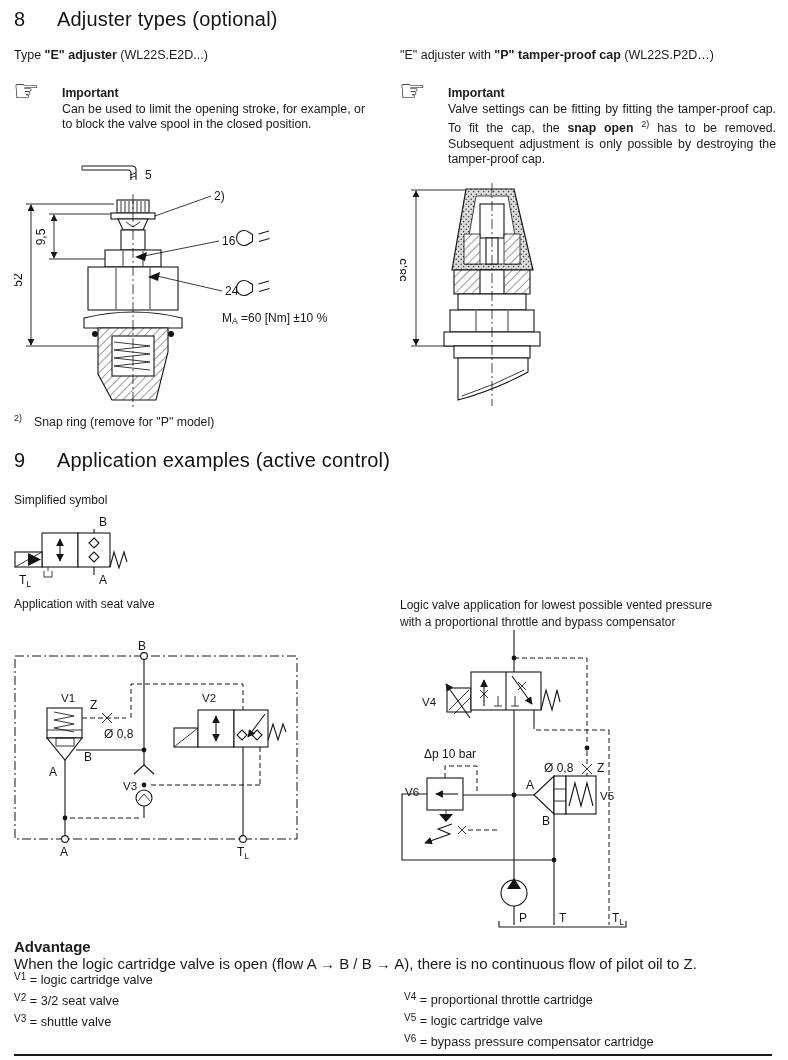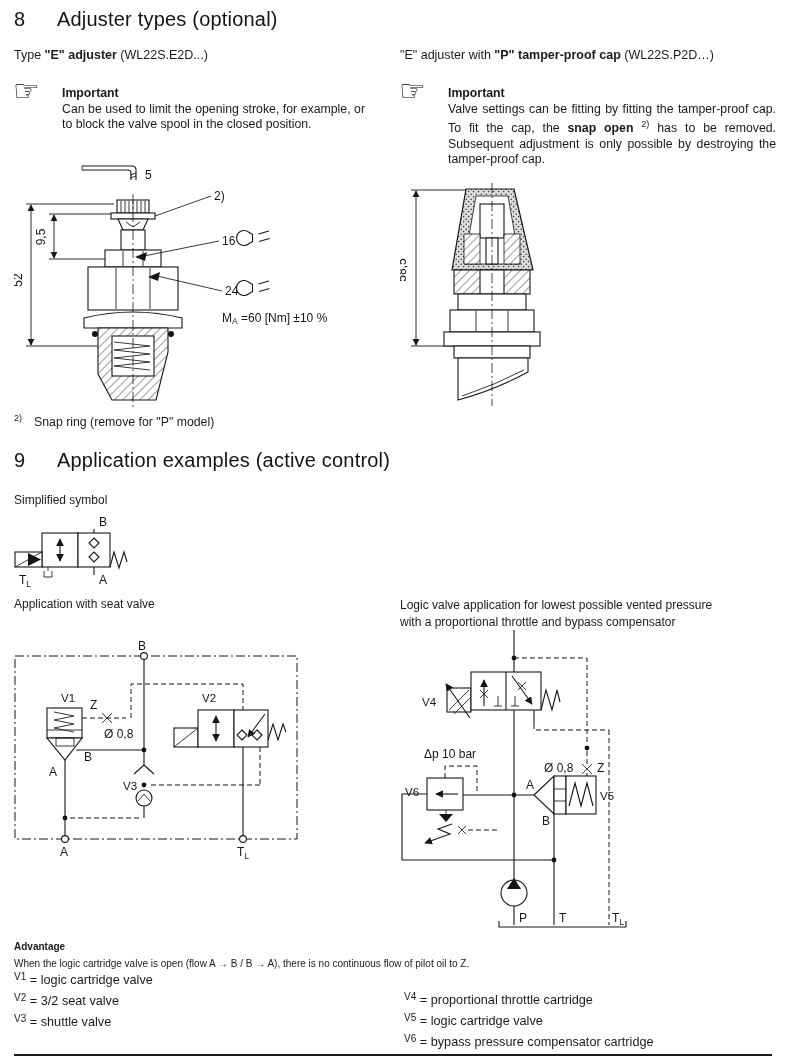--- a/index.html
+++ b/index.html
@@ -11,21 +11,21 @@
   .subtitle{font-size:12.5px;}
   .subtitle b{font-weight:bold;}
   .note-icon{font-size:30px;line-height:22px;color:#000;}
   .note{font-size:12.3px;line-height:15.6px;text-align:justify;}
   .note .ntitle{font-weight:bold;text-align:left;}
   .note sup,.footnote .fmark,.adv sup{font-size:9px;vertical-align:5px;}
   .note b{font-weight:bold;}
   .footnote{font-size:12.3px;}
   .footnote .fmark{margin-right:12px;}
   .caption{font-size:12px;line-height:17px;}
-  .adv{font-size:10px;line-height:17px;}
+  .adv{font-size:15px;line-height:17px;}
   .adv .atitle{font-weight:bold;}
   .legend{font-size:12.7px;line-height:17.2px;}
   .legend .vkey{font-size:10px;vertical-align:4px;}
   .rule{background:#1b1b1b;height:2px;}
   svg{display:block;}
   svg text{font-family:"Liberation Sans",sans-serif;font-size:12px;fill:#161616;}
   svg .lbl{font-size:11.5px;}
   svg .sub{font-size:8.5px;}
   .ln{stroke:#161616;stroke-width:1.1;fill:none;}
   .tn{stroke:#161616;stroke-width:.85;fill:none;}

